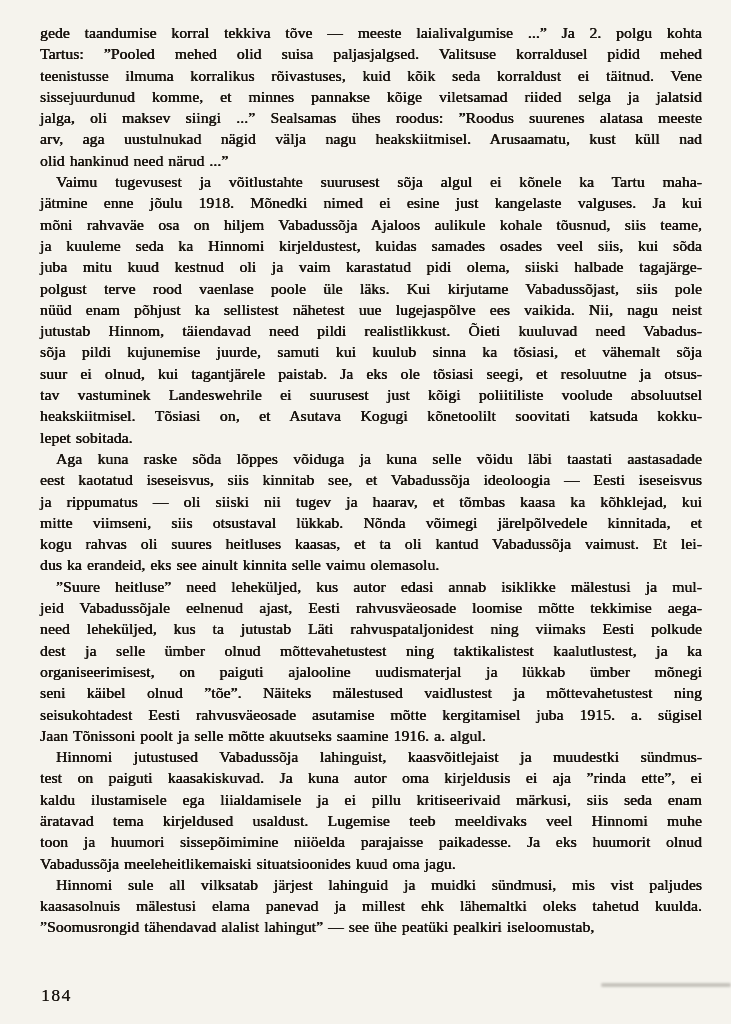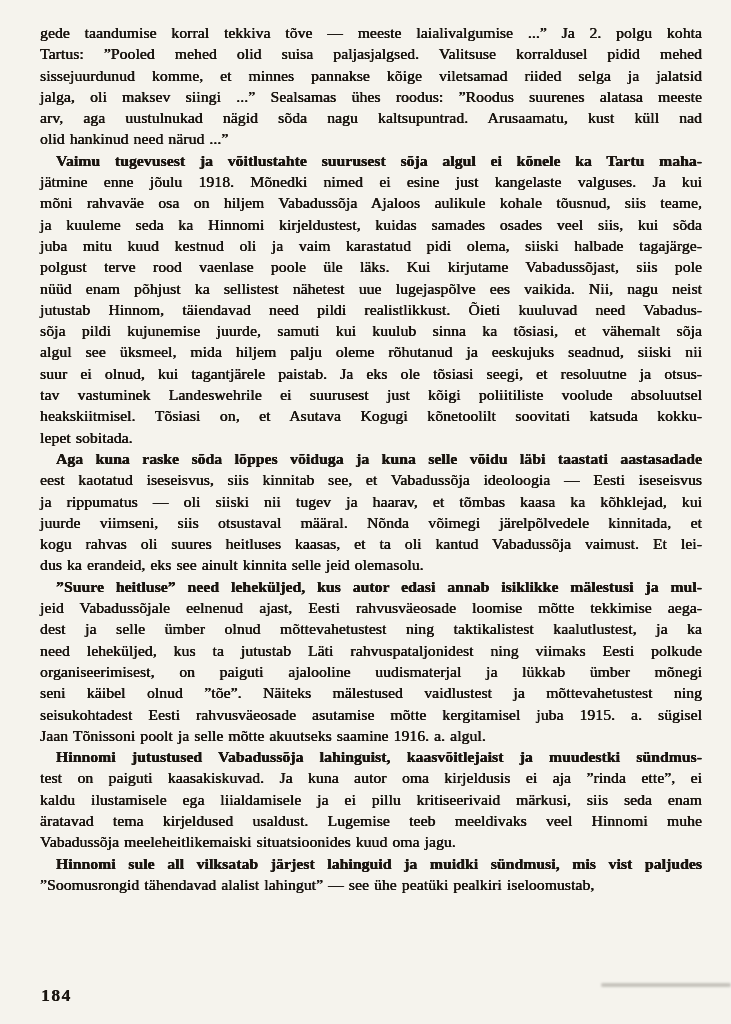--- a/index.html
+++ b/index.html
@@ -30,31 +30,30 @@
     white-space: normal;
     text-align: justify;
     text-align-last: justify;
     letter-spacing: 0.1px;
     word-spacing: 1px;
     
     text-shadow: 0.35px 0 0 currentColor, 0 0.2px 0 currentColor;
   }
   .line.indent {
     text-indent: 16px;
-    font-weight: bold;
   }
   .line.para-end {
     text-align-last: left;
   }
   .page-number {
     position: absolute;
     left: 41px;
     top: 985px;
     font-size: 17.5px;
-    font-weight: bold;
+    font-weight: normal;
     letter-spacing: 1.5px;
     text-shadow: 0.3px 0 0 currentColor;
     text-align: center;
   }
   
   .scan-artifact {
     position: absolute;
     right: 0px;
     top: 983px;
     width: 130px;
@@ -65,66 +64,68 @@
   }
 </style>
 </head>
 <body>
 
 <div class="page">
   <div class="text-block">
       <div class="paragraph">
         <div class="line">gede taandumise korral tekkiva tõve — meeste laialivalgumise ...” Ja 2. polgu kohta</div>
         <div class="line">Tartus: ”Pooled mehed olid suisa paljasjalgsed. Valitsuse korraldusel pidid mehed</div>
+        <div class="line">teenistusse ilmuma korralikus rõivastuses, kuid kõik seda korraldust ei täitnud. Vene</div>
         <div class="line">sissejuurdunud komme, et minnes pannakse kõige viletsamad riided selga ja jalatsid</div>
         <div class="line">jalga, oli maksev siingi ...” Sealsamas ühes roodus: ”Roodus suurenes alatasa meeste</div>
-        <div class="line">arv, aga uustulnukad nägid sõda nagu kaltsupuntrad. Arusaamatu, kust küll nad</div>
+        <div class="line">arv, aga uustulnukad nägid välja nagu heakskiitmisel. Arusaamatu, kust küll nad</div>
         <div class="line para-end">olid hankinud need närud ...”</div>
       </div>
       <div class="paragraph">
         <div class="line indent">Vaimu tugevusest ja võitlustahte suurusest sõja algul ei kõnele ka Tartu maha-</div>
         <div class="line">jätmine enne jõulu 1918. Mõnedki nimed ei esine just kangelaste valguses. Ja kui</div>
         <div class="line">mõni rahvaväe osa on hiljem Vabadussõja Ajaloos aulikule kohale tõusnud, siis teame,</div>
         <div class="line">ja kuuleme seda ka Hinnomi kirjeldustest, kuidas samades osades veel siis, kui sõda</div>
         <div class="line">juba mitu kuud kestnud oli ja vaim karastatud pidi olema, siiski halbade tagajärge-</div>
         <div class="line">polgust terve rood vaenlase poole üle läks. Kui kirjutame Vabadussõjast, siis pole</div>
         <div class="line">nüüd enam põhjust ka sellistest nähetest uue lugejaspõlve ees vaikida. Nii, nagu neist</div>
         <div class="line">jutustab Hinnom, täiendavad need pildi realistlikkust. Õieti kuuluvad need Vabadus-</div>
         <div class="line">sõja pildi kujunemise juurde, samuti kui kuulub sinna ka tõsiasi, et vähemalt sõja</div>
-        <div class="line">algul see üksmeel, mida hiljem palju oleme rõhutanud ja eeskujuks seadnud, siiski nii</div>
         <div class="line">suur ei olnud, kui tagantjärele paistab. Ja eks ole tõsiasi seegi, et resoluutne ja otsus-</div>
         <div class="line">tav vastuminek Landeswehrile ei suurusest just kõigi poliitiliste voolude absoluutsel</div>
         <div class="line">heakskiitmisel. Tõsiasi on, et Asutava Kogugi kõnetoolilt soovitati katsuda kokku-</div>
         <div class="line para-end">lepet sobitada.</div>
       </div>
       <div class="paragraph">
         <div class="line indent">Aga kuna raske sõda lõppes võiduga ja kuna selle võidu läbi taastati aastasadade</div>
         <div class="line">eest kaotatud iseseisvus, siis kinnitab see, et Vabadussõja ideoloogia — Eesti iseseisvus</div>
         <div class="line">ja rippumatus — oli siiski nii tugev ja haarav, et tõmbas kaasa ka kõhklejad, kui</div>
-        <div class="line">juurde viimseni, siis otsustaval määral. Nõnda võimegi järelpõlvedele kinnitada, et</div>
+        <div class="line">mitte viimseni, siis otsustaval lükkab. Nõnda võimegi järelpõlvedele kinnitada, et</div>
         <div class="line">kogu rahvas oli suures heitluses kaasas, et ta oli kantud Vabadussõja vaimust. Et lei-</div>
-        <div class="line para-end">dus ka erandeid, eks see ainult kinnita selle jeid olemasolu.</div>
+        <div class="line para-end">dus ka erandeid, eks see ainult kinnita selle vaimu olemasolu.</div>
       </div>
       <div class="paragraph">
         <div class="line indent">”Suure heitluse” need leheküljed, kus autor edasi annab isiklikke mälestusi ja mul-</div>
         <div class="line">jeid Vabadussõjale eelnenud ajast, Eesti rahvusväeosade loomise mõtte tekkimise aega-</div>
+        <div class="line">need leheküljed, kus ta jutustab Läti rahvuspataljonidest ning viimaks Eesti polkude</div>
         <div class="line">dest ja selle ümber olnud mõttevahetustest ning taktikalistest kaalutlustest, ja ka</div>
-        <div class="line">need leheküljed, kus ta jutustab Läti rahvuspataljonidest ning viimaks Eesti polkude</div>
         <div class="line">organiseerimisest, on paiguti ajalooline uudismaterjal ja lükkab ümber mõnegi</div>
         <div class="line">seni käibel olnud ”tõe”. Näiteks mälestused vaidlustest ja mõttevahetustest ning</div>
         <div class="line">seisukohtadest Eesti rahvusväeosade asutamise mõtte kergitamisel juba 1915. a. sügisel</div>
         <div class="line para-end">Jaan Tõnissoni poolt ja selle mõtte akuutseks saamine 1916. a. algul.</div>
       </div>
       <div class="paragraph">
         <div class="line indent">Hinnomi jutustused Vabadussõja lahinguist, kaasvõitlejaist ja muudestki sündmus-</div>
         <div class="line">test on paiguti kaasakiskuvad. Ja kuna autor oma kirjeldusis ei aja ”rinda ette”, ei</div>
         <div class="line">kaldu ilustamisele ega liialdamisele ja ei pillu kritiseerivaid märkusi, siis seda enam</div>
         <div class="line">äratavad tema kirjeldused usaldust. Lugemise teeb meeldivaks veel Hinnomi muhe</div>
+        <div class="line">toon ja huumori sissepõimimine niiöelda parajaisse paikadesse. Ja eks huumorit olnud</div>
         <div class="line para-end">Vabadussõja meeleheitlikemaiski situatsioonides kuud oma jagu.</div>
       </div>
       <div class="paragraph">
         <div class="line indent">Hinnomi sule all vilksatab järjest lahinguid ja muidki sündmusi, mis vist paljudes</div>
+        <div class="line">kaasasolnuis mälestusi elama panevad ja millest ehk lähemaltki oleks tahetud kuulda.</div>
         <div class="line para-end">”Soomusrongid tähendavad alalist lahingut” — see ühe peatüki pealkiri iseloomustab,</div>
       </div>
     </div>
   <div class="page-number">184</div>
   <div class="scan-artifact"></div>
 </div>
 
 </body></html>

